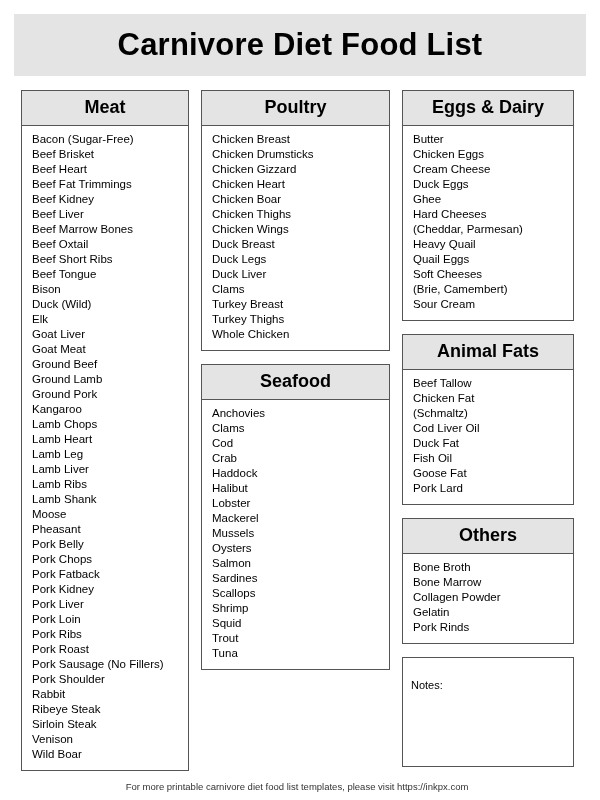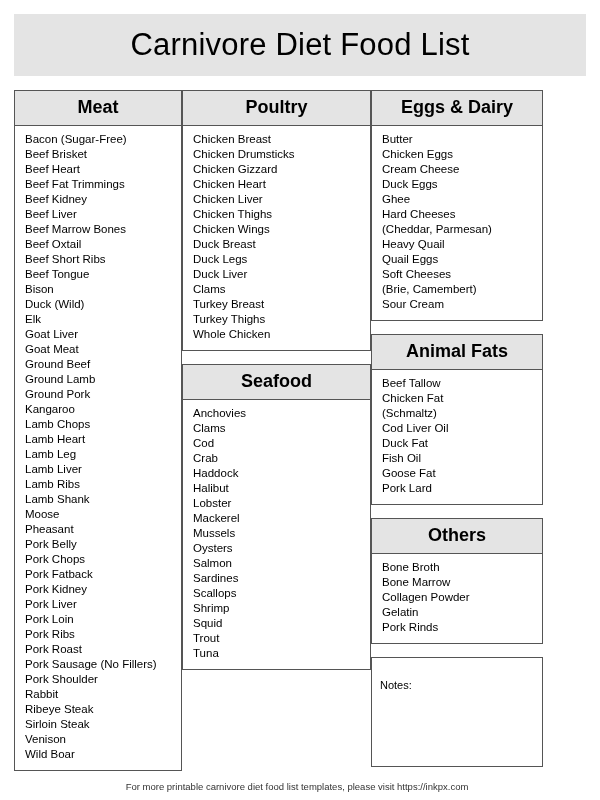--- a/index.html
+++ b/index.html
@@ -25,26 +25,28 @@
     background: #e4e4e4;
     height: 62px;
     display: flex;
     align-items: center;
     justify-content: center;
     margin-bottom: 14px;
   }
   .title-bar h1 {
     margin: 9px;
     font-size: 31px;
-    font-weight: normal;
+    font-weight: bold;
     letter-spacing: 0.2px;
   }
   .columns {
     display: flex;
+    gap: 12px;
     align-items: flex-start;
+    margin-left: 7px;
   }
   .col-left { width: 168px; }
   .col-mid { width: 189px; }
   .col-right { width: 172px; }
 
   .card {
     border: 1px solid #555555;
     background: #ffffff;
     box-sizing: border-box;
     margin-bottom: 13px;
@@ -149,21 +151,21 @@
     </div>
 
     <div class="col-mid">
       <div class="card">
         <div class="card-header">Poultry</div>
         <div class="card-body">
           <div class="item">Chicken Breast</div>
           <div class="item">Chicken Drumsticks</div>
           <div class="item">Chicken Gizzard</div>
           <div class="item">Chicken Heart</div>
-          <div class="item">Chicken Liver</div>
+          <div class="item">Chicken Boar</div>
           <div class="item">Chicken Thighs</div>
           <div class="item">Chicken Wings</div>
           <div class="item">Duck Breast</div>
           <div class="item">Duck Legs</div>
           <div class="item">Duck Liver</div>
           <div class="item">Clams</div>
           <div class="item">Turkey Breast</div>
           <div class="item">Turkey Thighs</div>
           <div class="item">Whole Chicken</div>
         </div>

